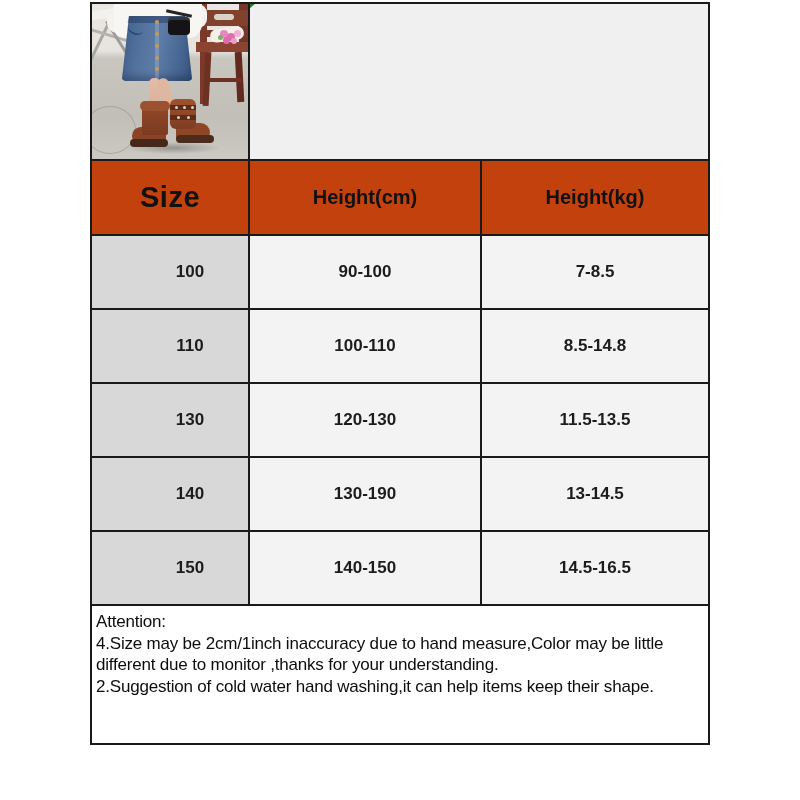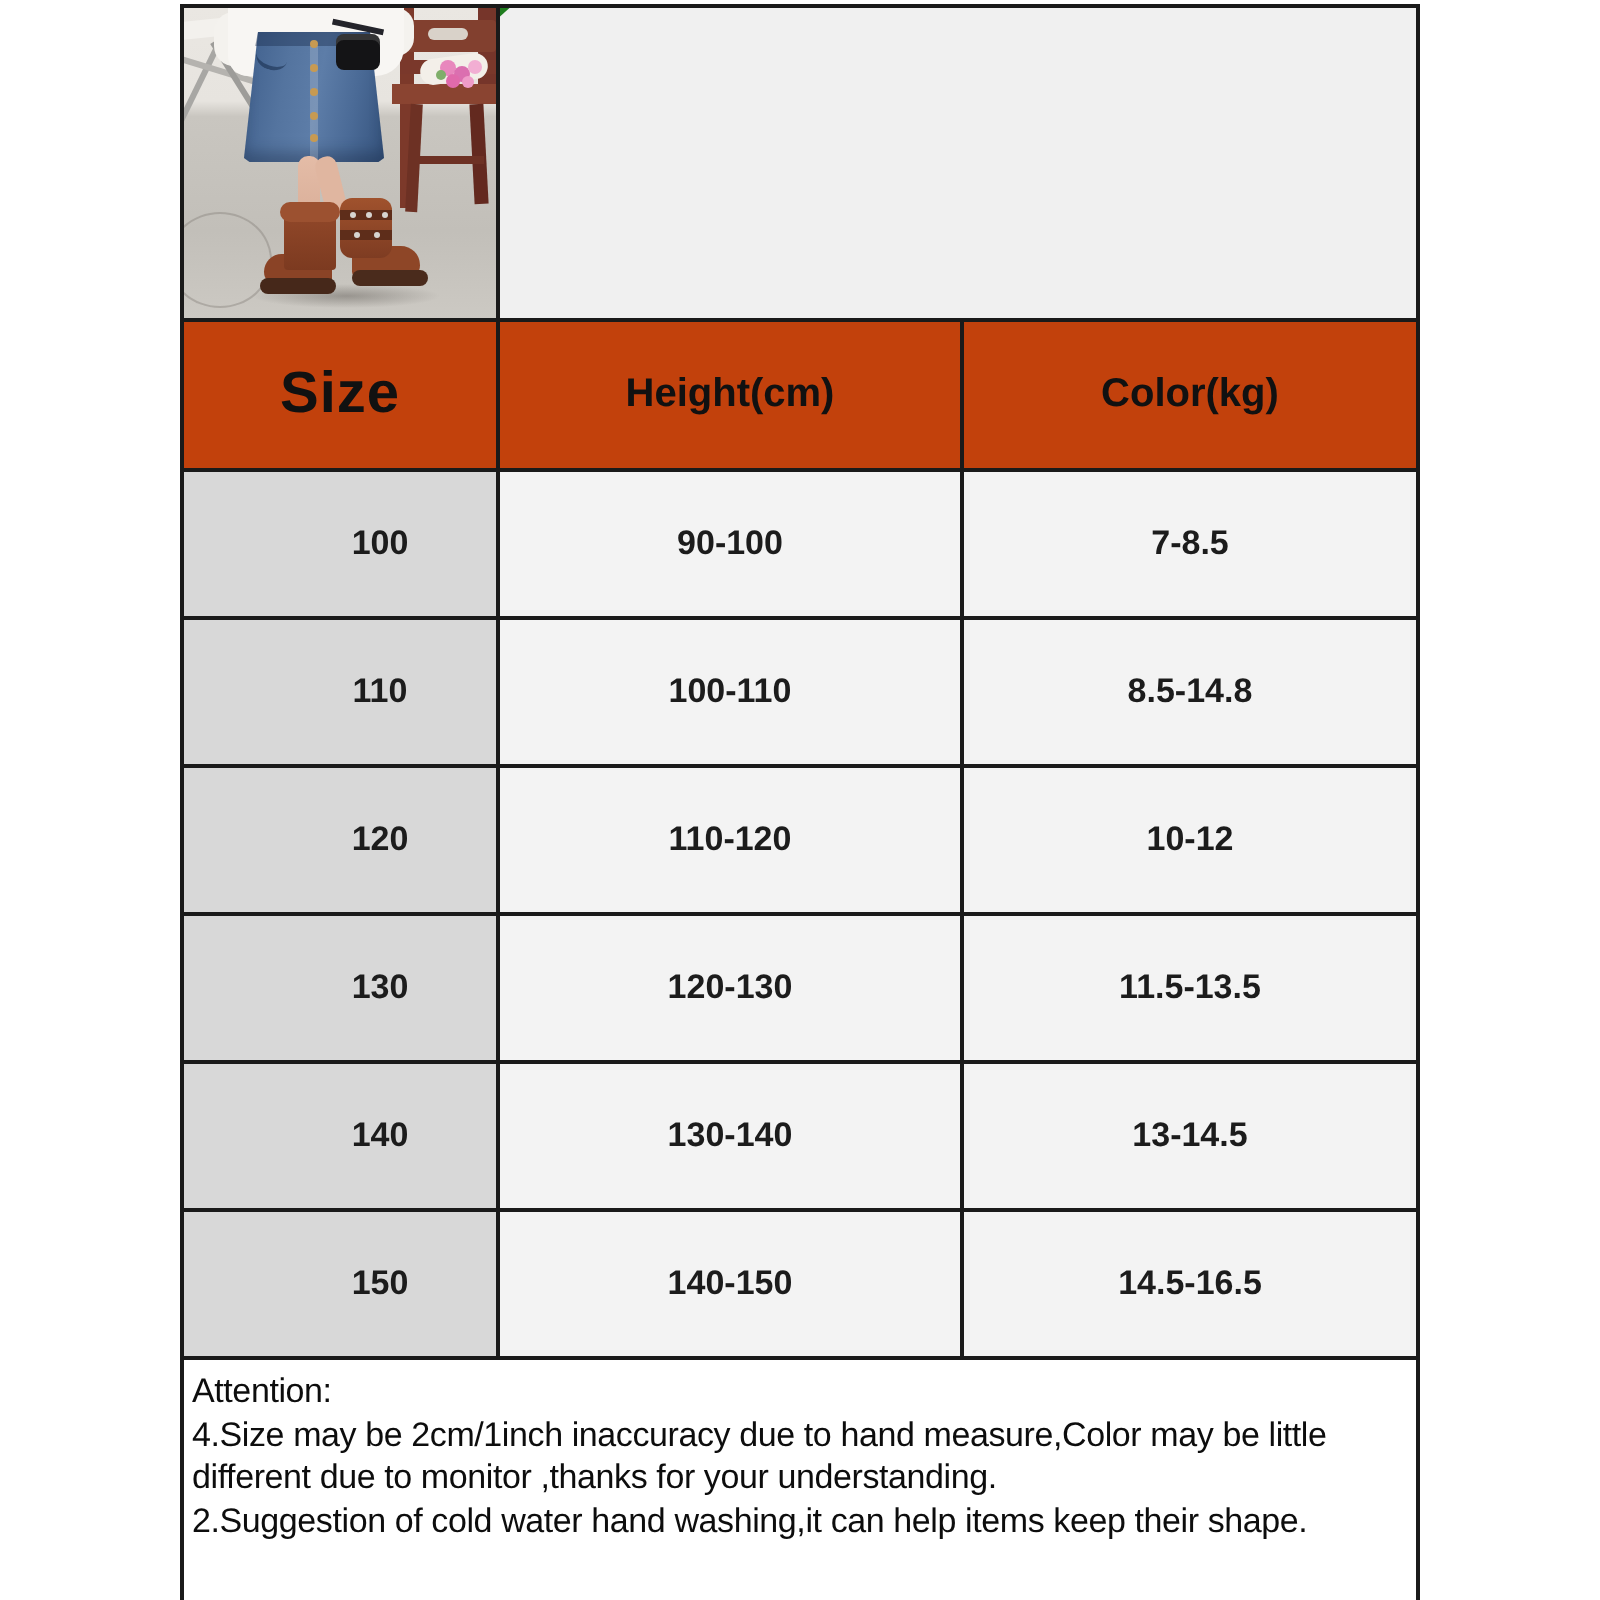--- a/index.html
+++ b/index.html
@@ -180,46 +180,41 @@
         </div>
       </td>
       <td class="title-cell" colspan="2">
         <div class="corner-flag"></div>
       </td>
     </tr>
 
     <tr class="head-row">
       <td class="size-head">Size</td>
       <td>Height(cm)</td>
-      <td>Color(kg)</td>
+      <td>Height(kg)</td>
     </tr>
 
     <tr class="data-row">
       <td class="size-col">100</td>
       <td>90-100</td>
       <td>7-8.5</td>
     </tr>
     <tr class="data-row">
       <td class="size-col">110</td>
       <td>100-110</td>
       <td>8.5-14.8</td>
     </tr>
     <tr class="data-row">
-      <td class="size-col">120</td>
-      <td>110-120</td>
-      <td>10-12</td>
-    </tr>
-    <tr class="data-row">
       <td class="size-col">130</td>
       <td>120-130</td>
       <td>11.5-13.5</td>
     </tr>
     <tr class="data-row">
       <td class="size-col">140</td>
-      <td>130-140</td>
+      <td>130-190</td>
       <td>13-14.5</td>
     </tr>
     <tr class="data-row">
       <td class="size-col">150</td>
       <td>140-150</td>
       <td>14.5-16.5</td>
     </tr>
 
     <tr>
       <td class="footer-cell" colspan="3">

